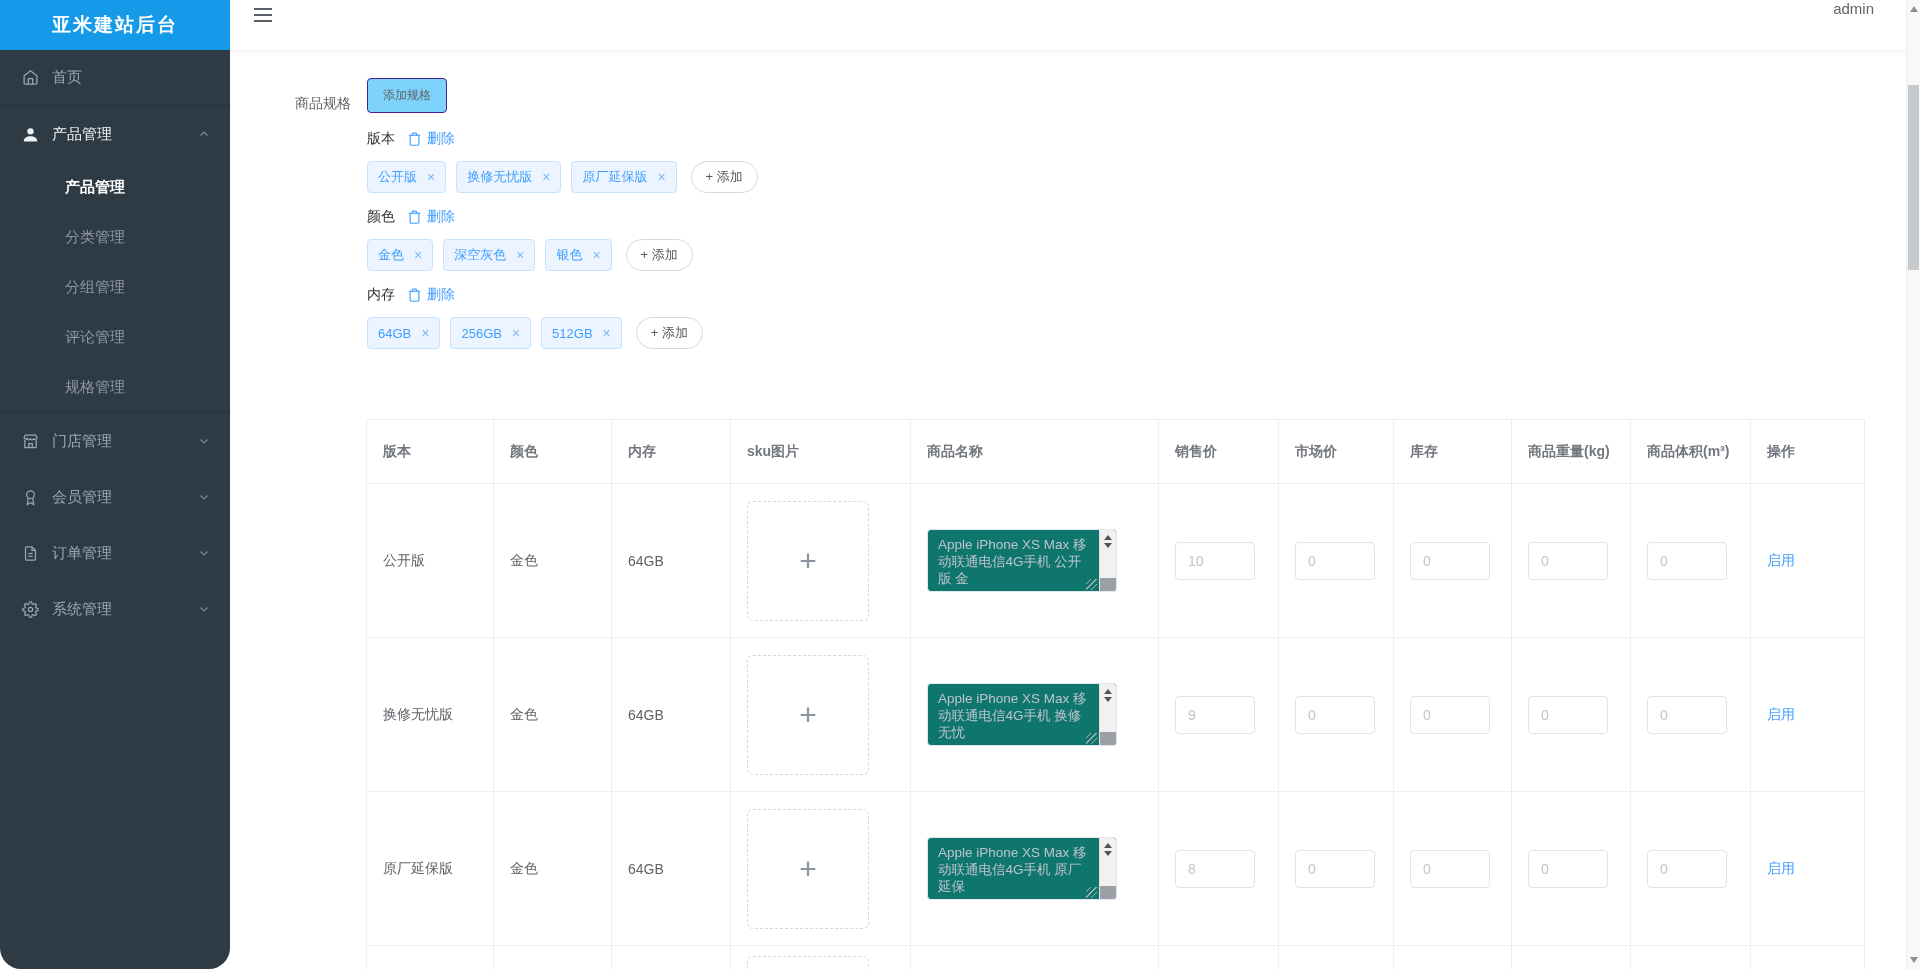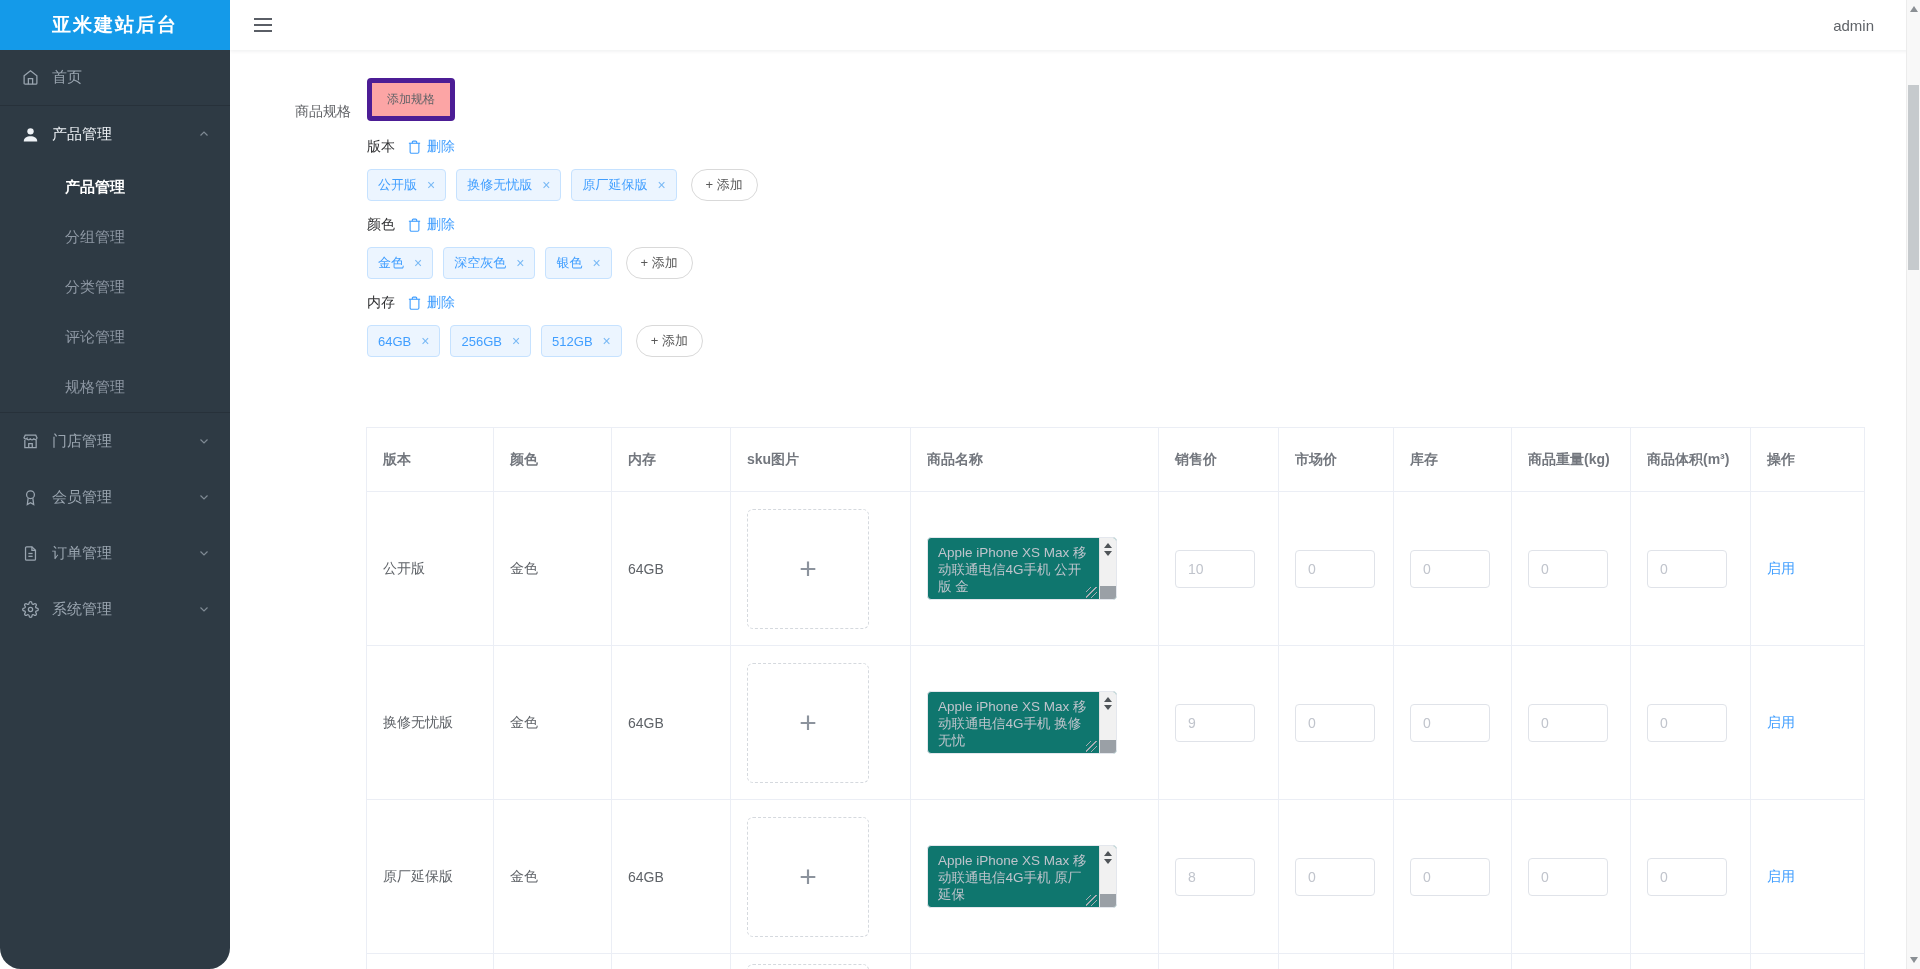--- a/index.html
+++ b/index.html
@@ -18,32 +18,32 @@
   .nav-item .chev svg { width:100%; height:100%; display:block; }
   .nav-item.parent-open { color:#eef2f6; }
   .sep { border-bottom:1px solid #27313a; }
   .submenu { border-bottom:1px solid #27313a; }
   .sub-item { height:50px; display:flex; align-items:center; padding-left:65px;
     color:#8d97a3; font-size:15px; cursor:pointer; }
   .sub-item.active { color:#ffffff; font-weight:bold; }
 
   
   .topbar { position:fixed; left:230px; right:0; top:0; height:50px; background:#fff;
-    display:flex; align-items:center; box-shadow:0 1px 4px rgba(0,21,41,.08); z-index:5;gap:40px; }
+    display:flex; box-shadow:0 1px 4px rgba(0,21,41,.08); z-index:5;gap:40px; }
   .hamburger { margin-left:22px; cursor:pointer; padding:4px 2px; }
   .hamburger .bar { width:18px; height:2px; background:#5a5e66; margin:4px 0; }
   .admin-name { margin-left:auto; margin-right:46px; color:#5f6368; font-size:15px; cursor:pointer; }
 
   
   .main { margin-left:230px; padding-top:50px; }
   .spec-section { padding:28px 0 0 65px; }
   .spec-head { display:flex; align-items:flex-end; }
   .spec-label { font-size:14px; color:#606266; }
-  .btn-add-spec { margin-left:16px; padding:8px 15px; border:5px solid #4c1d95; border-radius:4px;
-    background:#fca5a5; font-size:12px; color:#606266; cursor:pointer; }
+  .btn-add-spec { margin-left:16px; padding:8px 15px; border:1px solid #4c1d95; border-radius:4px;
+    background:#7dd3fc; font-size:12px; color:#606266; cursor:pointer; }
 
   .groups { margin-left:72px; margin-top:16px; }
   .group-head { display:flex; align-items:center; height:20px; margin-top:14px; }
   .group-head:first-child { margin-top:0; }
   .group-name { font-size:14px; color:#303133; margin-right:12px; }
   .trash { width:15px; height:16px; color:#409eff; margin-right:5px; cursor:pointer; }
   .trash svg { width:100%; height:100%; display:block; }
   .delete-link { color:#409eff; font-size:14px; text-decoration:none; cursor:pointer; }
   .tags { display:flex; align-items:center; margin-top:12px; margin-bottom:14px; }
   .tag { display:inline-flex; align-items:center; height:32px; padding:0 10px; background:#ecf5ff;
@@ -124,24 +124,24 @@
           <polyline points="5 15 12 8 19 15"></polyline>
         </svg>
     </span>
   </div>
 
   <div class="submenu">
     <div class="sub-item active">
       <span>产品管理</span>
     </div>
     <div class="sub-item">
+      <span>分类管理</span>
+    </div>
+    <div class="sub-item">
       <span>分组管理</span>
-    </div>
-    <div class="sub-item">
-      <span>分类管理</span>
     </div>
     <div class="sub-item">
       <span>评论管理</span>
     </div>
     <div class="sub-item">
       <span>规格管理</span>
     </div>
   </div>
 
   <div class="nav-item">

